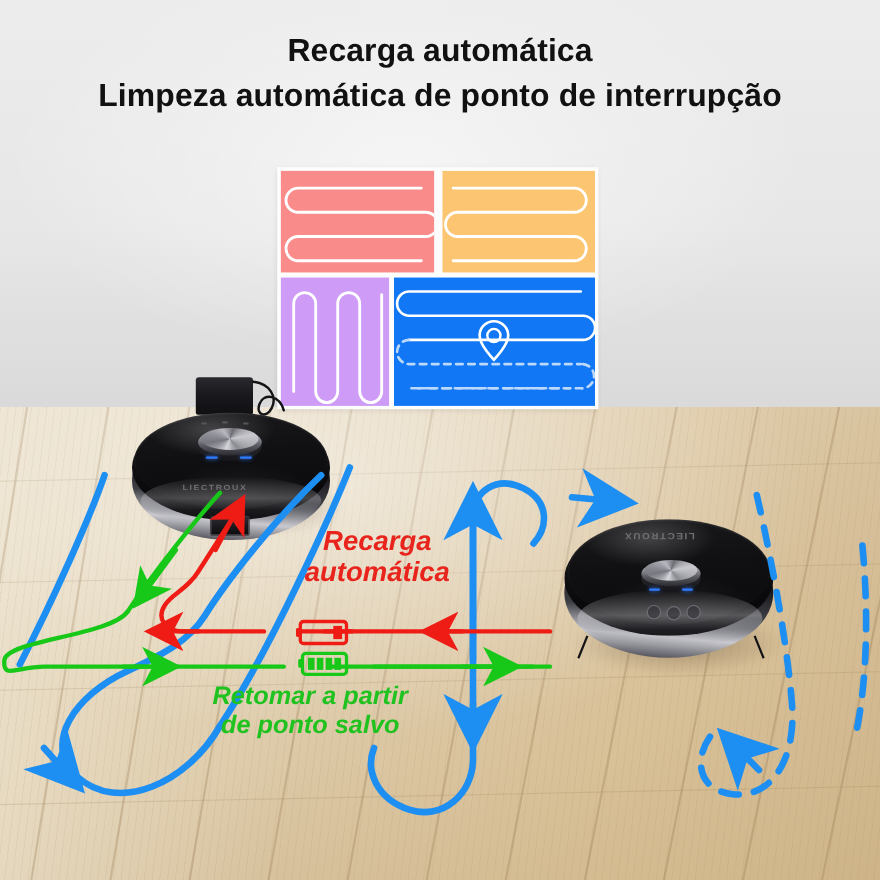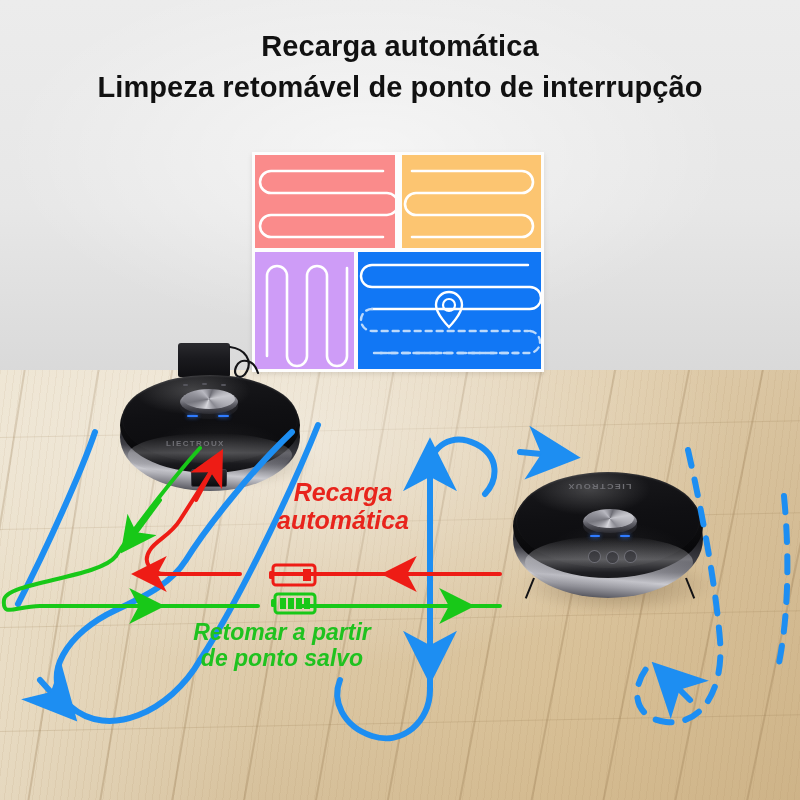--- a/index.html
+++ b/index.html
@@ -255,21 +255,21 @@
         <div class="plankband" style="top:58px; transform: rotate(-1.2deg);"></div>
         <div class="plankband" style="top:150px; transform: rotate(-1.2deg);"></div>
         <div class="plankband" style="top:248px; transform: rotate(-1.2deg);"></div>
         <div class="plankband" style="top:352px; transform: rotate(-1.2deg);"></div>
       </div>
     <div class="floor-vignette"></div>
   </div>
 
   <div class="title-block">
     <div class="title-line1">Recarga automática</div>
-    <div class="title-line2">Limpeza retomável de ponto de interrupção</div>
+    <div class="title-line2">Limpeza automática de ponto de interrupção</div>
   </div>
 
   <div class="map-panel">
 
     <div class="room room-pink">
       <svg width="140" height="93" viewBox="0 0 140 93">
         <rect x="0" y="0" width="140" height="93" fill="#fa8b8b"></rect>
         <path d="M16 16 H128 M16 16 a11 11 0 0 0 0 22 H132
                  M132 38 a11 11 0 0 1 0 22 H16
                  M16 60 a11 11 0 0 0 0 22 H128" fill="none" stroke="#ffffff" stroke-width="2.6" stroke-linecap="round"></path>

